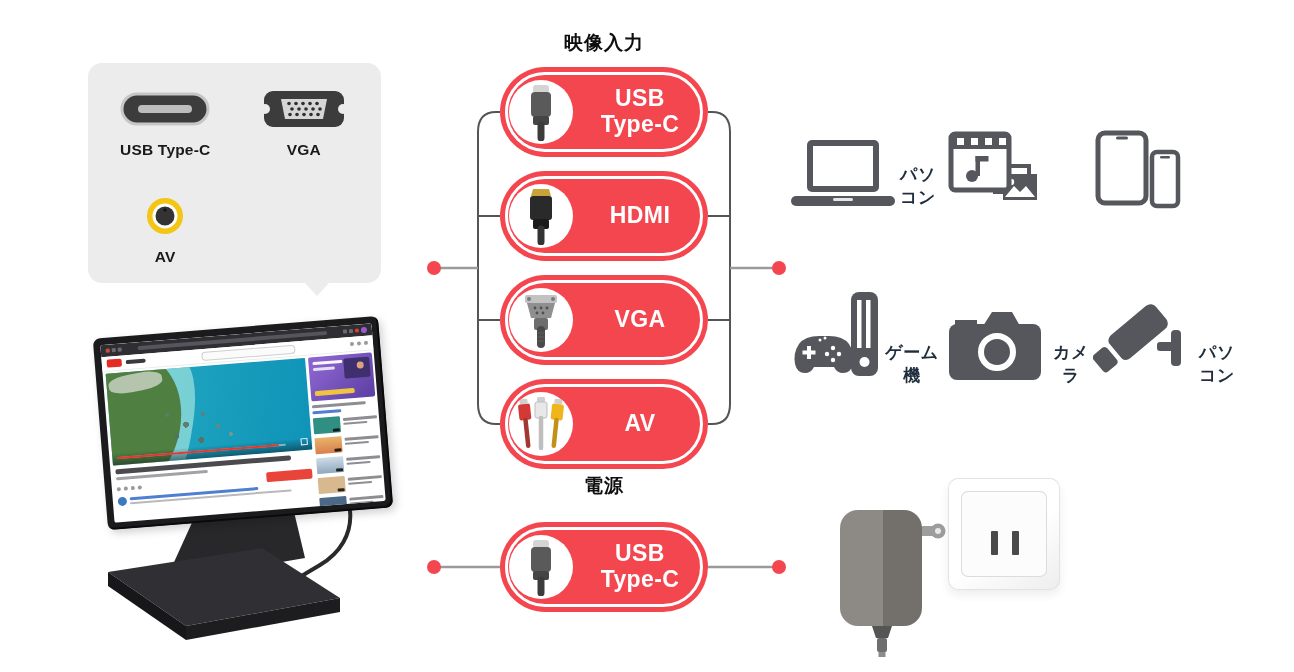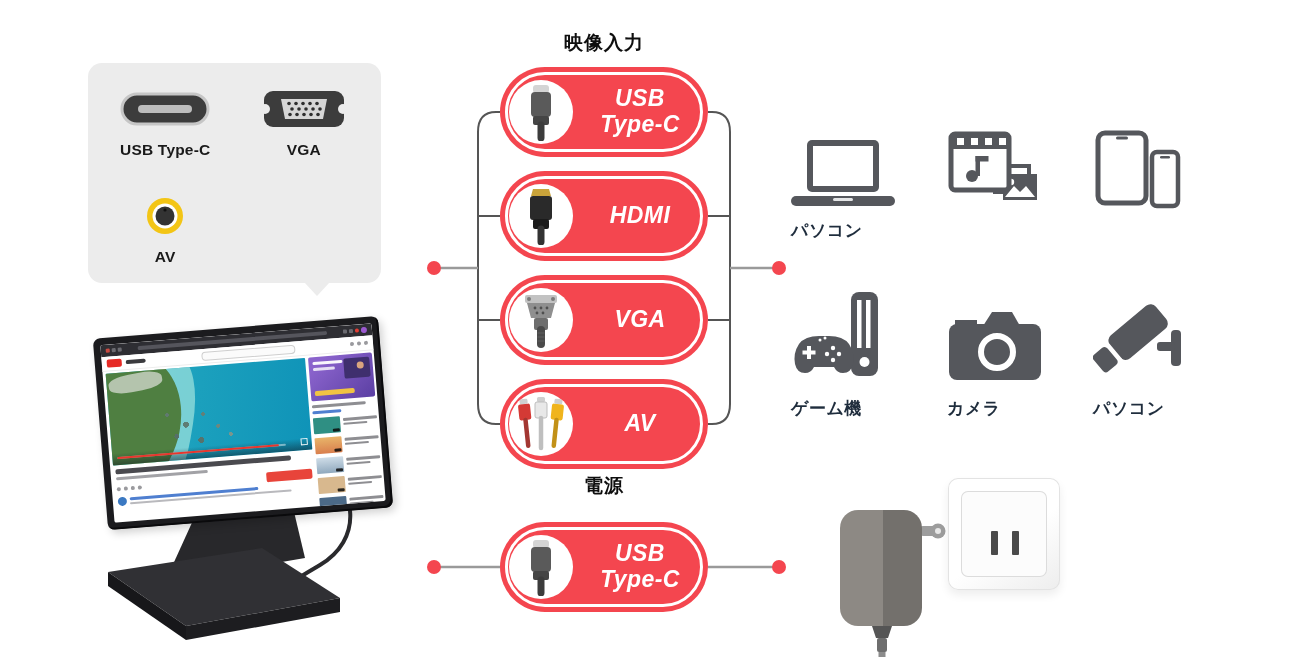--- a/index.html
+++ b/index.html
@@ -36,24 +36,24 @@
   .pill::after{content:"";position:absolute;inset:5px;border:3px solid #ffffff;border-radius:40px;}
   .pill-circle{
     position:absolute;left:9px;top:13px;width:64px;height:64px;border-radius:50%;background:#ffffff;
     display:flex;align-items:center;justify-content:center;z-index:2;overflow:hidden;
   }
   .pill-label{
     position:absolute;left:82px;right:10px;top:0;bottom:0;z-index:2;
     display:flex;flex-direction:column;align-items:center;justify-content:center;
     color:#ffffff;font-weight:bold;font-size:23px;line-height:1.12;letter-spacing:.4px;
   }
-  .pill-label span{display:block;font-style:italic;}
-
-  
-  .dev-cell{width:150px;display:flex;flex-direction:column;align-items:flex-start;}
+  .pill-label span{display:block;}
+
+  
+  .dev-cell{width:150px;display:flex;flex-direction:row;align-items:flex-end;}
   .dev-iconbox{height:102px;display:flex;align-items:flex-end;justify-content:center;}
   .dev-label{margin-top:10px;font-size:17px;font-weight:bold;color:#1F2D3D;text-align:center;line-height:1.35;letter-spacing:.5px;}
 
   
   .outlet{
     left:948px;top:478px;width:112px;height:112px;border-radius:10px;
     background:linear-gradient(145deg,#ffffff 55%,#ededed);
     box-shadow:inset 0 0 0 1px #e3e3e3, 0 5px 10px rgba(0,0,0,.07);
   }
   .outlet-plate{

